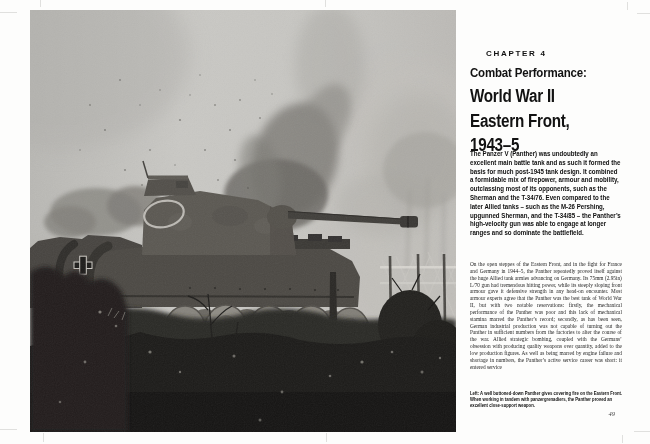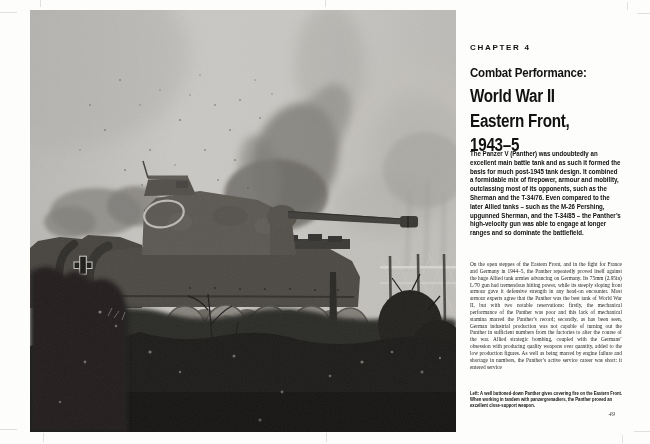--- a/index.html
+++ b/index.html
@@ -7,21 +7,21 @@
     position:relative;width:650px;height:444px;background:#fdfdfc;overflow:hidden;
     font-family:"Liberation Sans",sans-serif;
   }
   
   .photo{position:absolute;left:30px;top:10px;width:426px;height:422px;overflow:hidden;background:#c6c5c1;}
   .photo svg{display:block;width:426px;height:422px;}
   
   .crop{position:absolute;background:#e0e0de;}
   
   .col{position:absolute;left:470px;width:152px;color:#121212;}
-  .chapter-label{top:43px;font-size:8px;font-weight:700;letter-spacing:1.7px;color:#111;}
+  .chapter-label{top:49px;font-size:8px;font-weight:700;letter-spacing:1.7px;color:#111;margin-left:16px;}
   .chapter-sub{top:66px;font-size:12.5px;font-weight:700;letter-spacing:-0.2px;transform:scaleX(0.92);transform-origin:left top;width:166px;}
   .chapter-title{top:84px;font-size:17.5px;line-height:24.5px;font-weight:700;letter-spacing:-0.3px;transform:scaleX(0.87);transform-origin:left top;width:176px;}
   .intro{top:150px;width:174px;transform:scaleX(0.875);transform-origin:left top;
          font-size:7px;line-height:8.8px;font-weight:700;color:#0e0e0e;}
   .body-text{top:261px;width:166px;transform:scaleX(0.915);transform-origin:left top;
          font-family:"Liberation Serif",serif;font-size:5.8px;line-height:6.85px;color:#1d1d1d;
          text-align:justify;}
   .caption{top:391px;width:188px;transform:scaleX(0.81);transform-origin:left top;
          font-size:5.2px;line-height:5.85px;font-weight:700;color:#0f0f0f;}
   .folio{position:absolute;left:590px;top:410px;width:25px;text-align:right;

